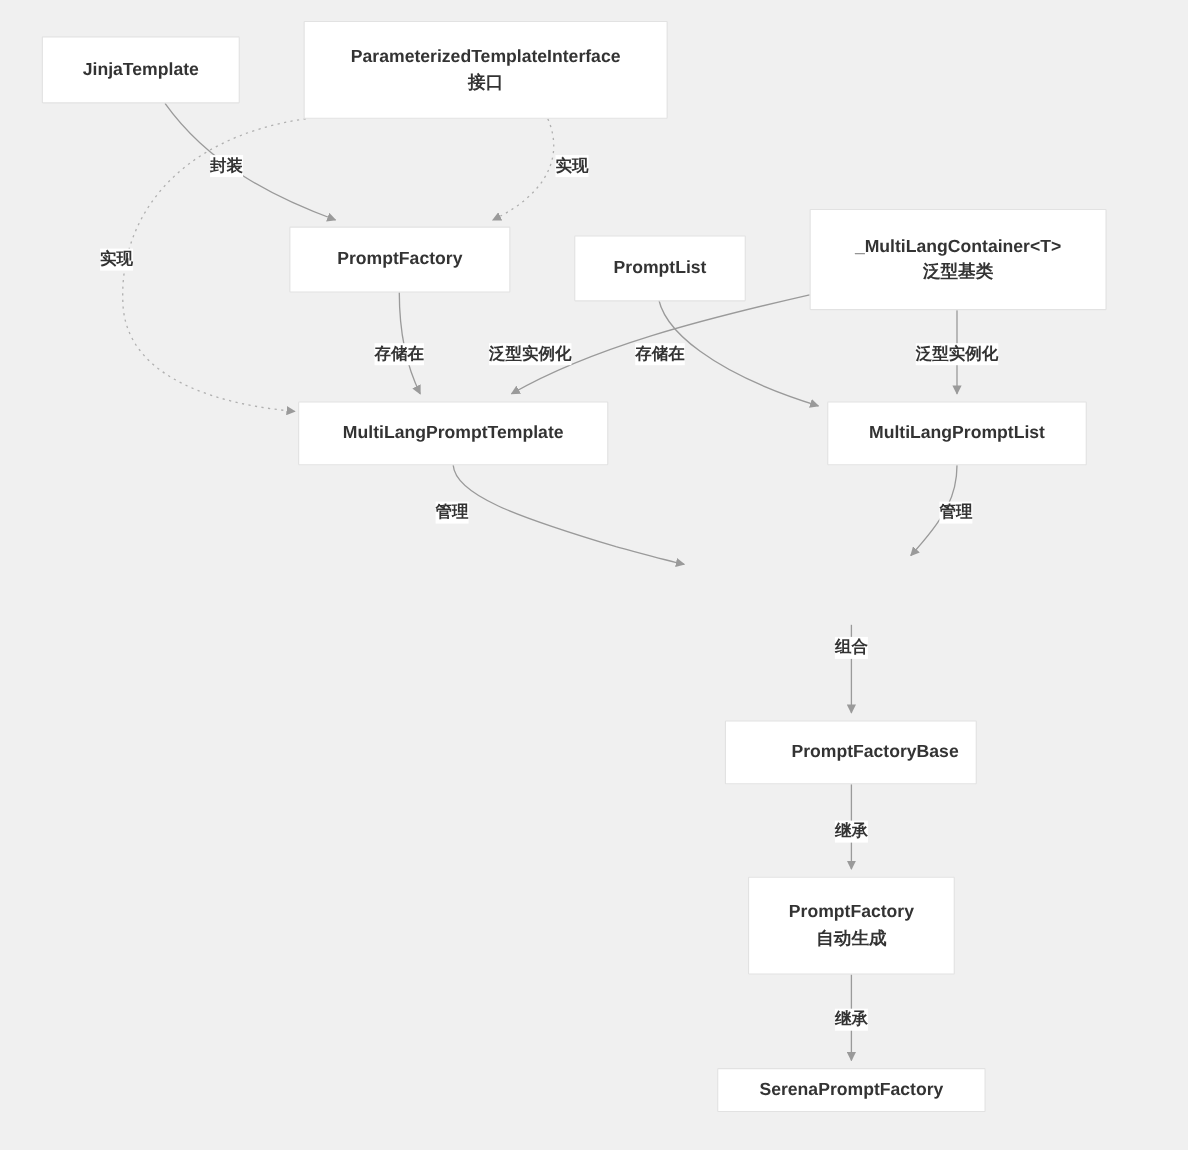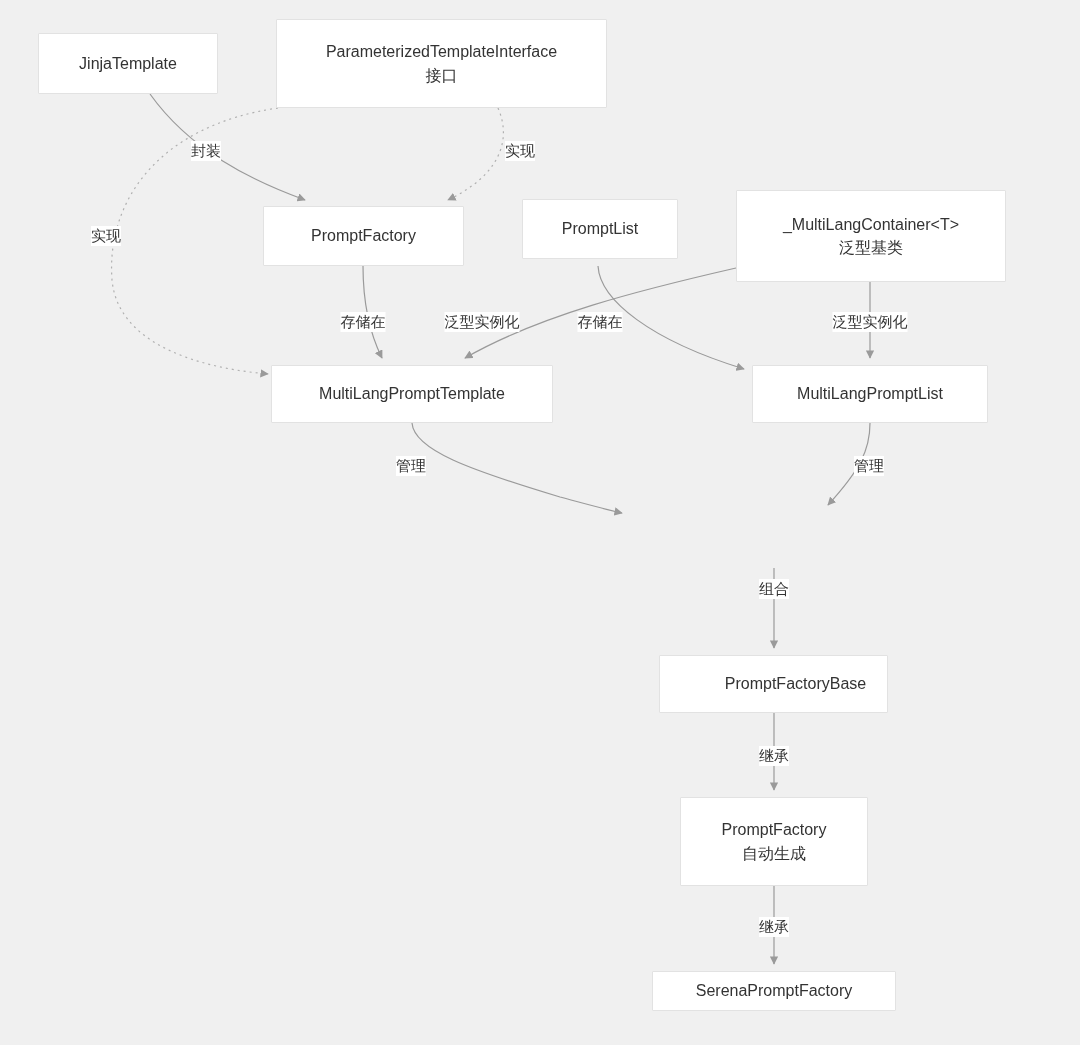--- a/index.html
+++ b/index.html
@@ -8,20 +8,21 @@
     padding: 0;
     background: #f0f0f0;
   }
   #canvas {
     position: relative;
     width: 1080px;
     height: 1045px;
     background: #f0f0f0;
     font-family: "Liberation Sans", "DejaVu Sans", sans-serif;
     overflow: hidden;
+    font-weight: bold;
   }
   #edges {
     position: absolute;
     left: 0;
     top: 0;
     width: 1080px;
     height: 1045px;
     pointer-events: none;
   }
   .node {
@@ -96,21 +97,21 @@
 
   <div class="node" style="left:276px; top:19px; width:331px; height:89px;">
     <span class="line1">ParameterizedTemplateInterface</span>
     <span class="line2">接口</span>
   </div>
 
   <div class="node" style="left:263px; top:206px; width:201px; height:60px;">
     <span class="line1">PromptFactory</span>
   </div>
 
-  <div class="node" style="left:522px; top:199px; width:156px; height:60px;">
+  <div class="node" style="left:522px; top:214px; width:156px; height:60px;">
     <span class="line1">PromptList</span>
   </div>
 
   <div class="node" style="left:736px; top:190px; width:270px; height:92px;">
     <span class="line1">_MultiLangContainer&lt;T&gt;</span>
     <span class="line2">泛型基类</span>
   </div>
 
   <div class="node" style="left:271px; top:365px; width:282px; height:58px;">
     <span class="line1">MultiLangPromptTemplate</span>

